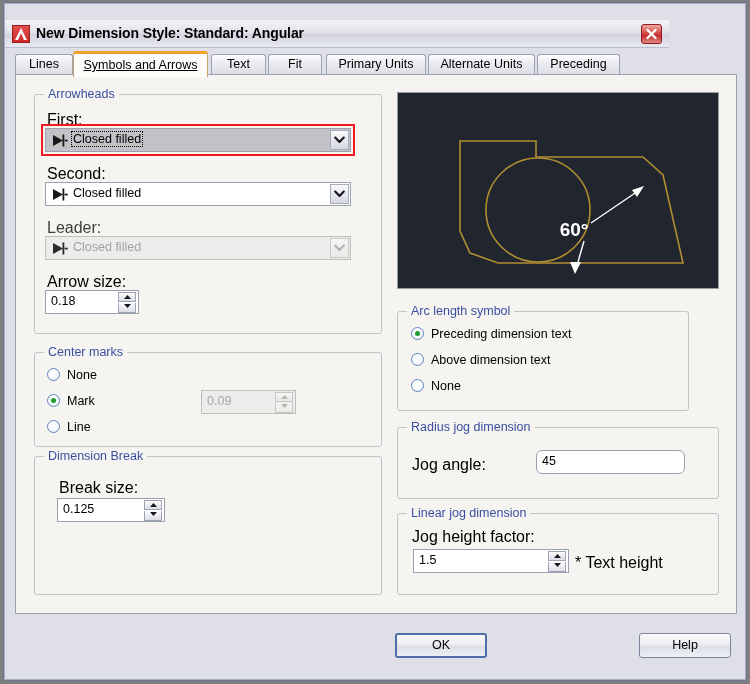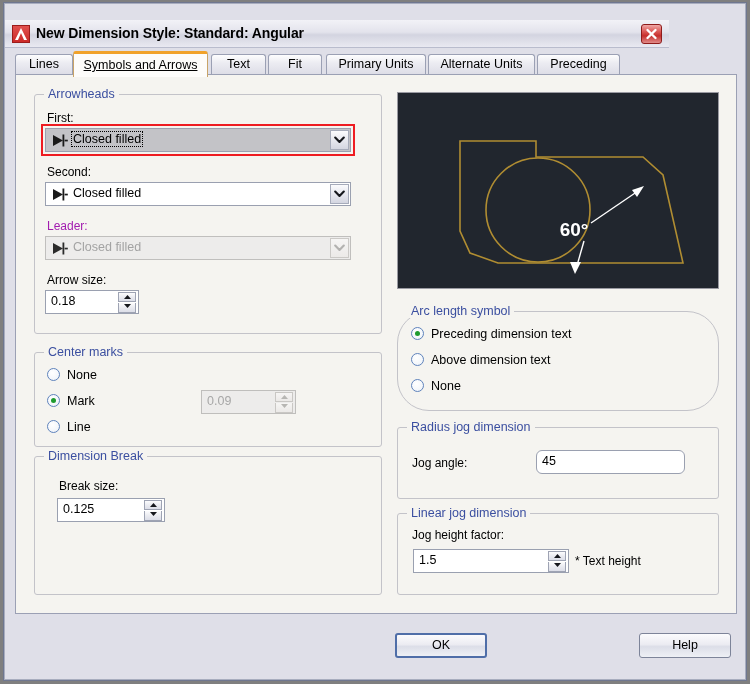--- a/index.html
+++ b/index.html
@@ -121,25 +121,25 @@
     top: -8px; left: 9px;
     padding: 0 4px;
     background: #f5f4f0;
     color: #3b4fa0;
     font-size: 12.5px;
     white-space: nowrap;
   }
 
   .lbl {
     position: absolute;
-    font-size: 12px;
+    font-size: 16px;
     color: #000;
     white-space: nowrap;
   }
-  .lbl.disabled { color: #a21caf; }
+  .lbl.disabled { color: #404040; }
 
   
   .combo {
     position: absolute;
     height: 24px;
     background: #ffffff;
     border: 1px solid #9aa0b0;
     box-sizing: border-box;
     cursor: pointer;
   }
@@ -457,21 +457,21 @@
         <path d="M193 130 L243 96" stroke="#ffffff" stroke-width="1.4" fill="none"></path>
         <polygon points="246,93 234,97 239,104" fill="#ffffff"></polygon>
 
         <path d="M186 148 L178 176" stroke="#ffffff" stroke-width="1.4" fill="none"></path>
         <polygon points="177,181 172,169 183,169" fill="#ffffff"></polygon>
 
         <text x="176" y="143" fill="#ffffff" font-family="Liberation Sans, sans-serif" font-size="19" font-weight="bold" text-anchor="middle">60°</text>
       </svg>
     </div>
 
-    <div class="group" style="left:381px; top:236px; width:322px; height:100px;border-radius:32px;">
+    <div class="group" style="left:381px; top:236px; width:292px; height:100px;">
       <div class="group-title">Arc length symbol</div>
     </div>
 
     <div class="radio" style="left:395px; top:251px;">
       <span class="dot">
           <i></i>
         </span>
       <span class="rtext">Preceding dimension text</span>
     </div>
     <div class="radio" style="left:395px; top:277px;">

